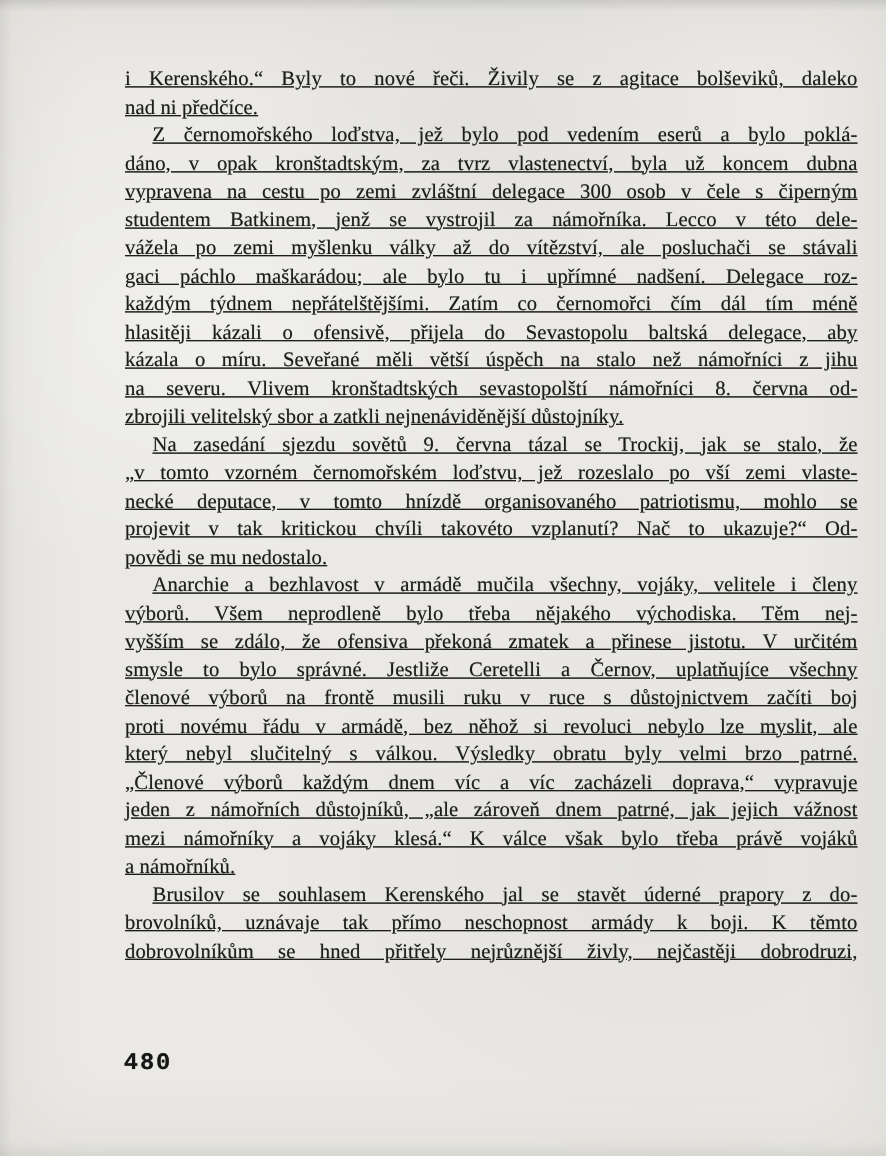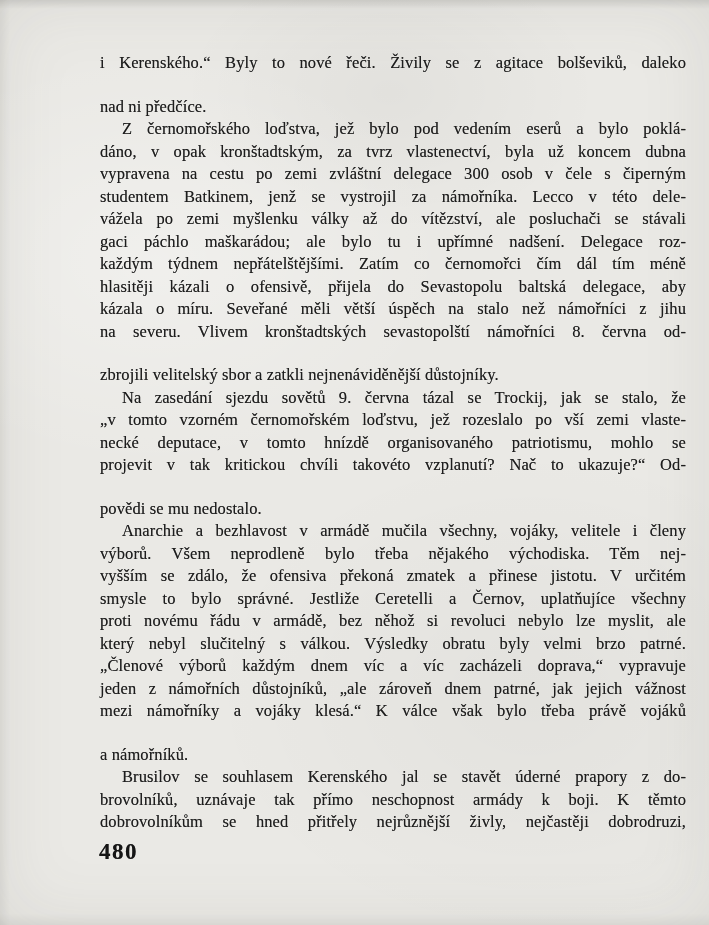--- a/index.html
+++ b/index.html
@@ -34,37 +34,39 @@
 
   .ln {
     height: 22.5px;
     line-height: 22.5px;
     font-size: 16.5px;
     letter-spacing: 0.1px;
     text-align: justify;
     text-align-last: justify;
     white-space: normal;
     text-shadow: 0 0 0.6px rgba(25,25,25,0.55);
+    text-decoration: underline;
   }
 
   
-  .ln.end { text-align-last: left; margin-top: 21px; }
+  .ln.end { text-align-last: left; }
 
   
   .ln.ind { text-indent: 22px; }
 
   .pagenum {
     position: absolute;
     left: 99px;
     top: 839px;
-    font-size: 23px;
+    font-size: 19px;
     font-weight: bold;
     letter-spacing: 1.5px;
     color: #151515;
     text-shadow: 0 0 0.6px rgba(20,20,20,0.6);
+    font-family: Liberation Mono, monospace;
   }
 </style>
 </head>
 <body>
 
 <div class="scan-page">
 
   <div class="textblock">
 
     <div class="para">
@@ -92,20 +94,21 @@
       <div class="ln">necké deputace, v tomto hnízdě organisovaného patriotismu, mohlo se</div>
       <div class="ln">projevit v tak kritickou chvíli takovéto vzplanutí? Nač to ukazuje?“ Od-</div>
       <div class="ln end">povědi se mu nedostalo.</div>
     </div>
 
     <div class="para">
       <div class="ln ind">Anarchie a bezhlavost v armádě mučila všechny, vojáky, velitele i členy</div>
       <div class="ln">výborů. Všem neprodleně bylo třeba nějakého východiska. Těm nej-</div>
       <div class="ln">vyšším se zdálo, že ofensiva překoná zmatek a přinese jistotu. V určitém</div>
       <div class="ln">smysle to bylo správné. Jestliže Ceretelli a Černov, uplatňujíce všechny</div>
+      <div class="ln">členové výborů na frontě musili ruku v ruce s důstojnictvem začíti boj</div>
       <div class="ln">proti novému řádu v armádě, bez něhož si revoluci nebylo lze myslit, ale</div>
       <div class="ln">který nebyl slučitelný s válkou. Výsledky obratu byly velmi brzo patrné.</div>
       <div class="ln">„Členové výborů každým dnem víc a víc zacházeli doprava,“ vypravuje</div>
       <div class="ln">jeden z námořních důstojníků, „ale zároveň dnem patrné, jak jejich vážnost</div>
       <div class="ln">mezi námořníky a vojáky klesá.“ K válce však bylo třeba právě vojáků</div>
       <div class="ln end">a námořníků.</div>
     </div>
 
     <div class="para">
       <div class="ln ind">Brusilov se souhlasem Kerenského jal se stavět úderné prapory z do-</div>

